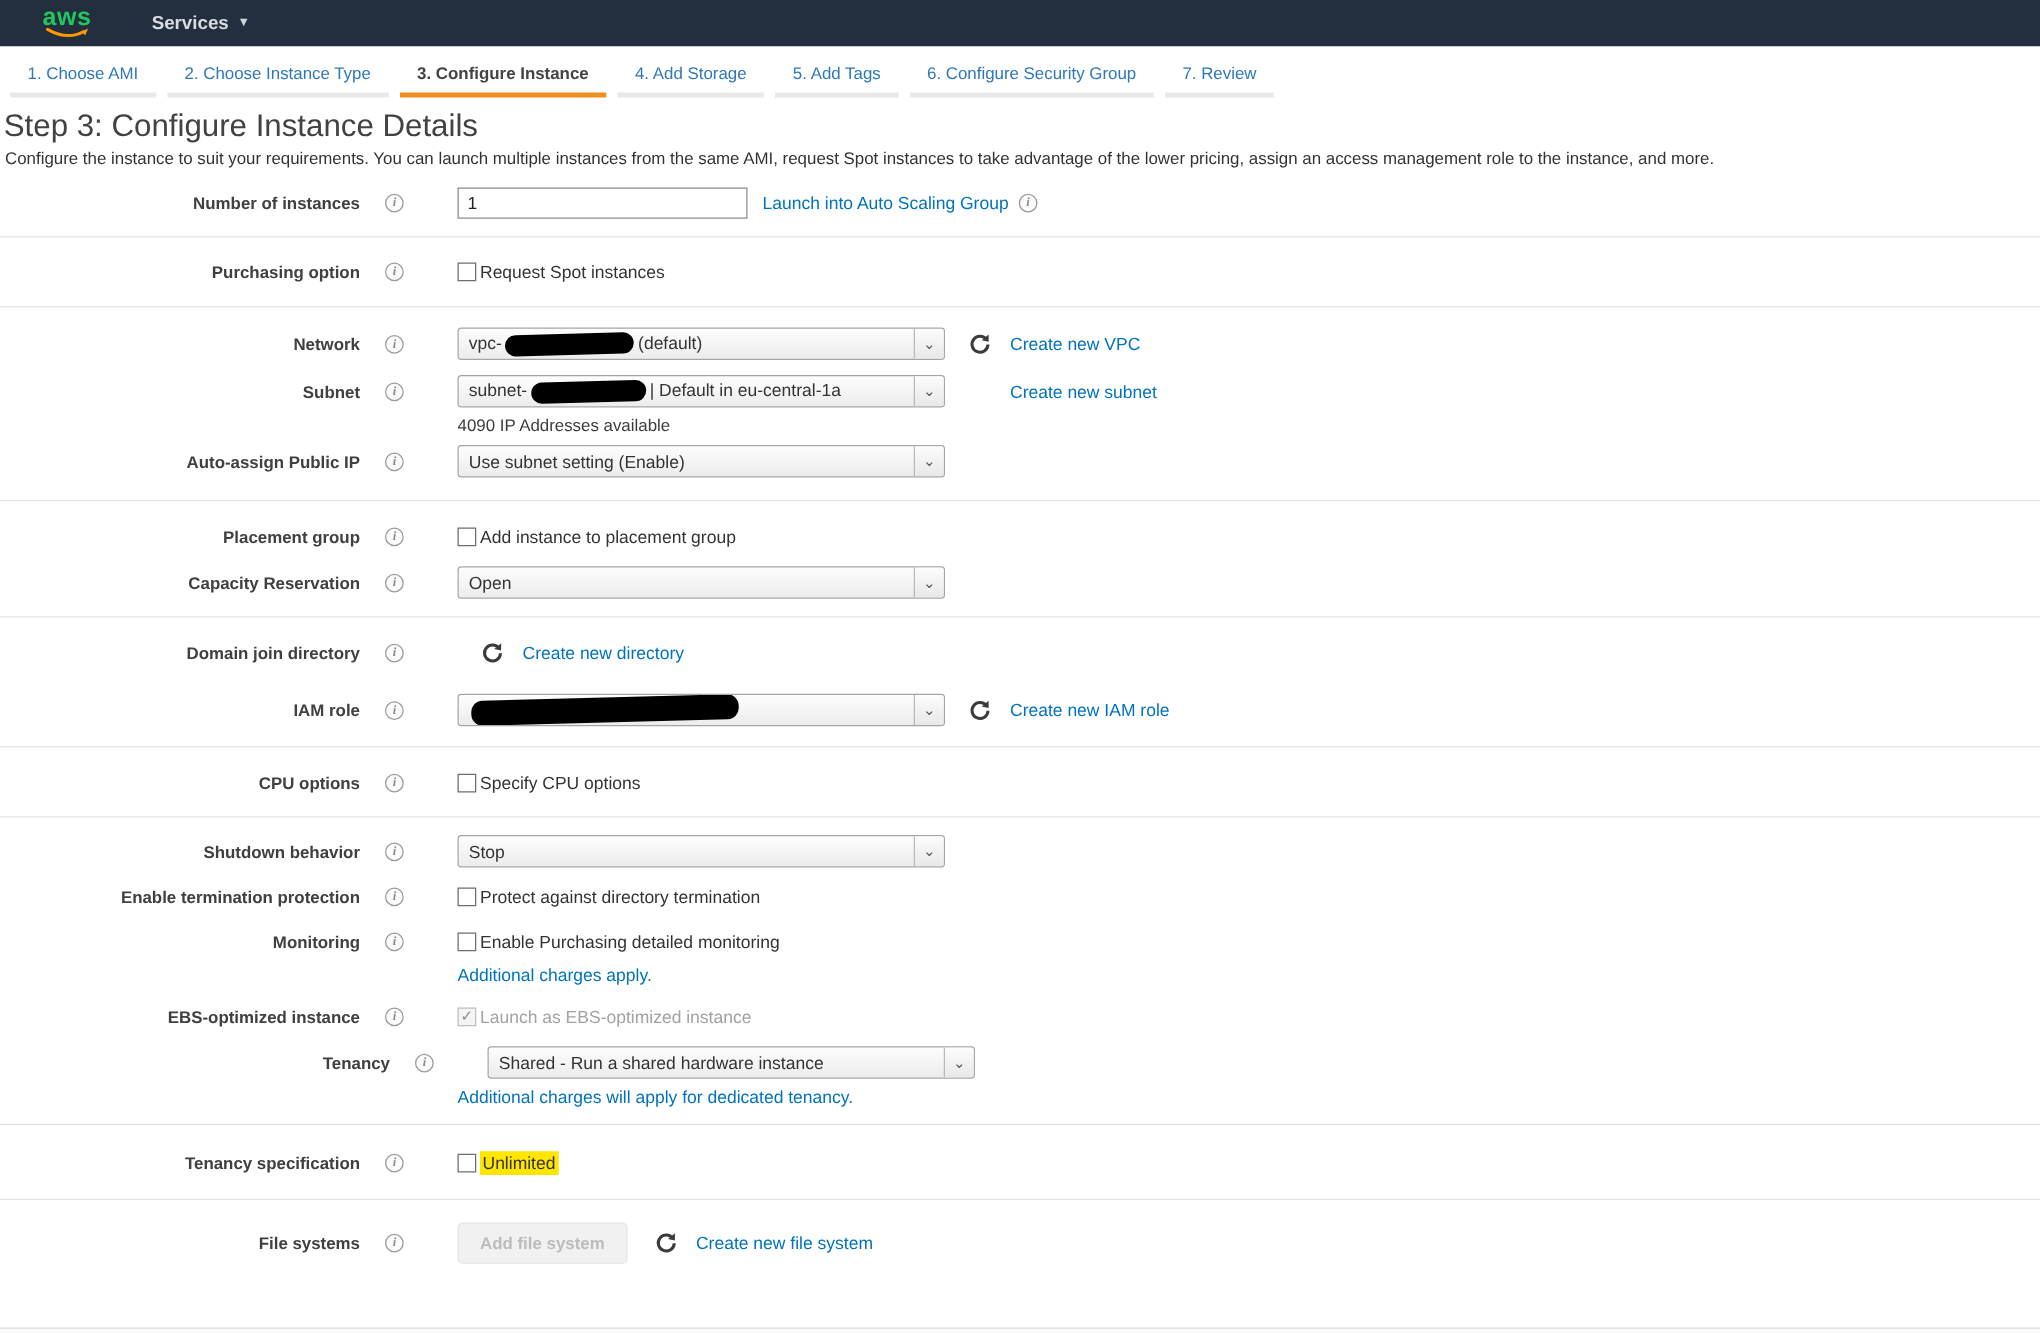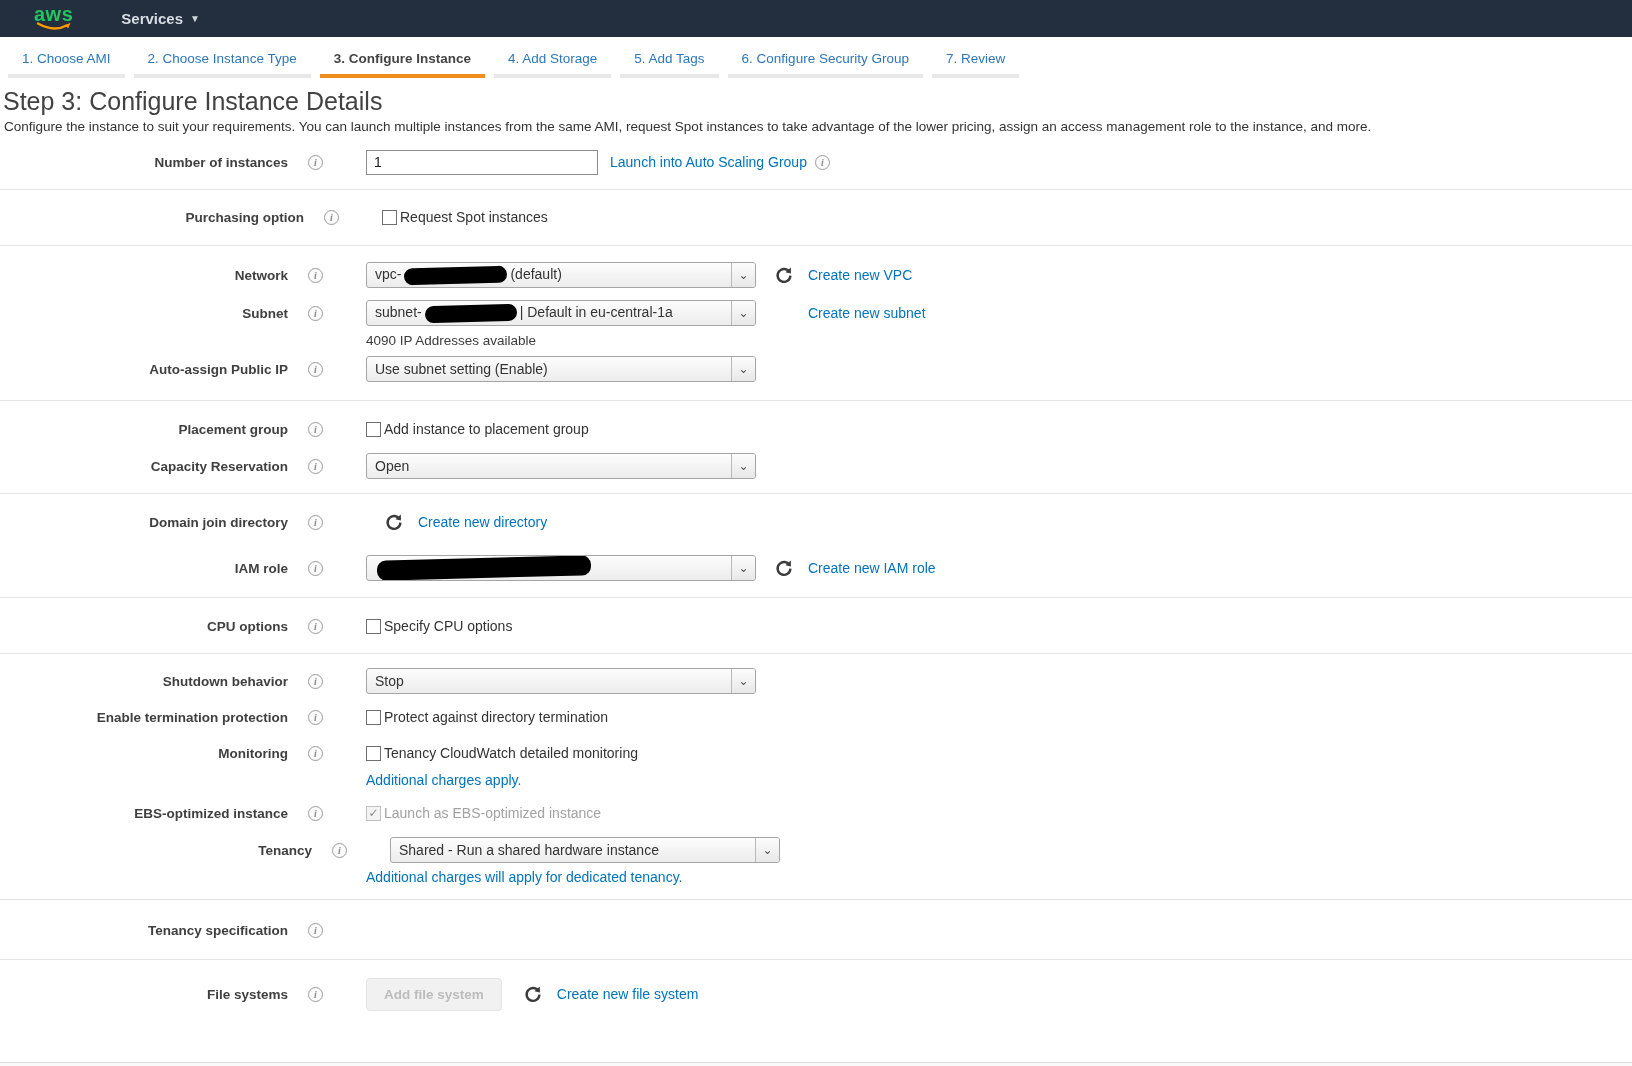--- a/index.html
+++ b/index.html
@@ -111,21 +111,21 @@
       </div>
     <div class="ctl">
       <input class="txt" value="1" style="">
       <a class="lnk ml12">Launch into Auto Scaling Group</a>
       <span class="info ml8" style="margin-left:8px;">i</span>
     </div>
   </div>
 </div>
 <div class="hr"></div>
 
-<div class="grp" style="padding:14px 0 15px;margin-left:16px;">
+<div class="grp" style="padding:14px 0 15px;">
   <div class="row">
     <div class="lbl">Purchasing option</div>
     <div class="ico">
         <span class="info">i</span>
       </div>
     <div class="ctl">
       <label class="chk">
         <span class="box"></span>
         <span class="chklbl">Request Spot instances</span>
       </label>
@@ -291,21 +291,21 @@
     </div>
   </div>
   <div class="row" style="margin-top:10px;">
     <div class="lbl">Monitoring</div>
     <div class="ico">
         <span class="info">i</span>
       </div>
     <div class="ctl">
       <label class="chk">
         <span class="box"></span>
-        <span class="chklbl">Tenancy CloudWatch detailed monitoring</span>
+        <span class="chklbl">Enable Purchasing detailed monitoring</span>
       </label>
     </div>
   </div>
   <div class="row sub">
     <div class="lbl"></div>
       <div class="ico"></div>
     <div class="ctl">
         <a class="lnk">Additional charges apply.</a>
       </div>
   </div>
@@ -342,20 +342,26 @@
   </div>
 </div>
 <div class="hr"></div>
 
 <div class="grp" style="padding:17px 0 16px;">
   <div class="row">
     <div class="lbl">Tenancy specification</div>
     <div class="ico">
         <span class="info">i</span>
       </div>
+    <div class="ctl">
+      <label class="chk">
+        <span class="box"></span>
+        <span class="chklbl hl">Unlimited</span>
+      </label>
+    </div>
   </div>
 </div>
 <div class="hr"></div>
 
 <div class="grp" style="padding:17px 0;">
   <div class="row" style="min-height:34px;">
     <div class="lbl">File systems</div>
     <div class="ico">
         <span class="info">i</span>
       </div>

